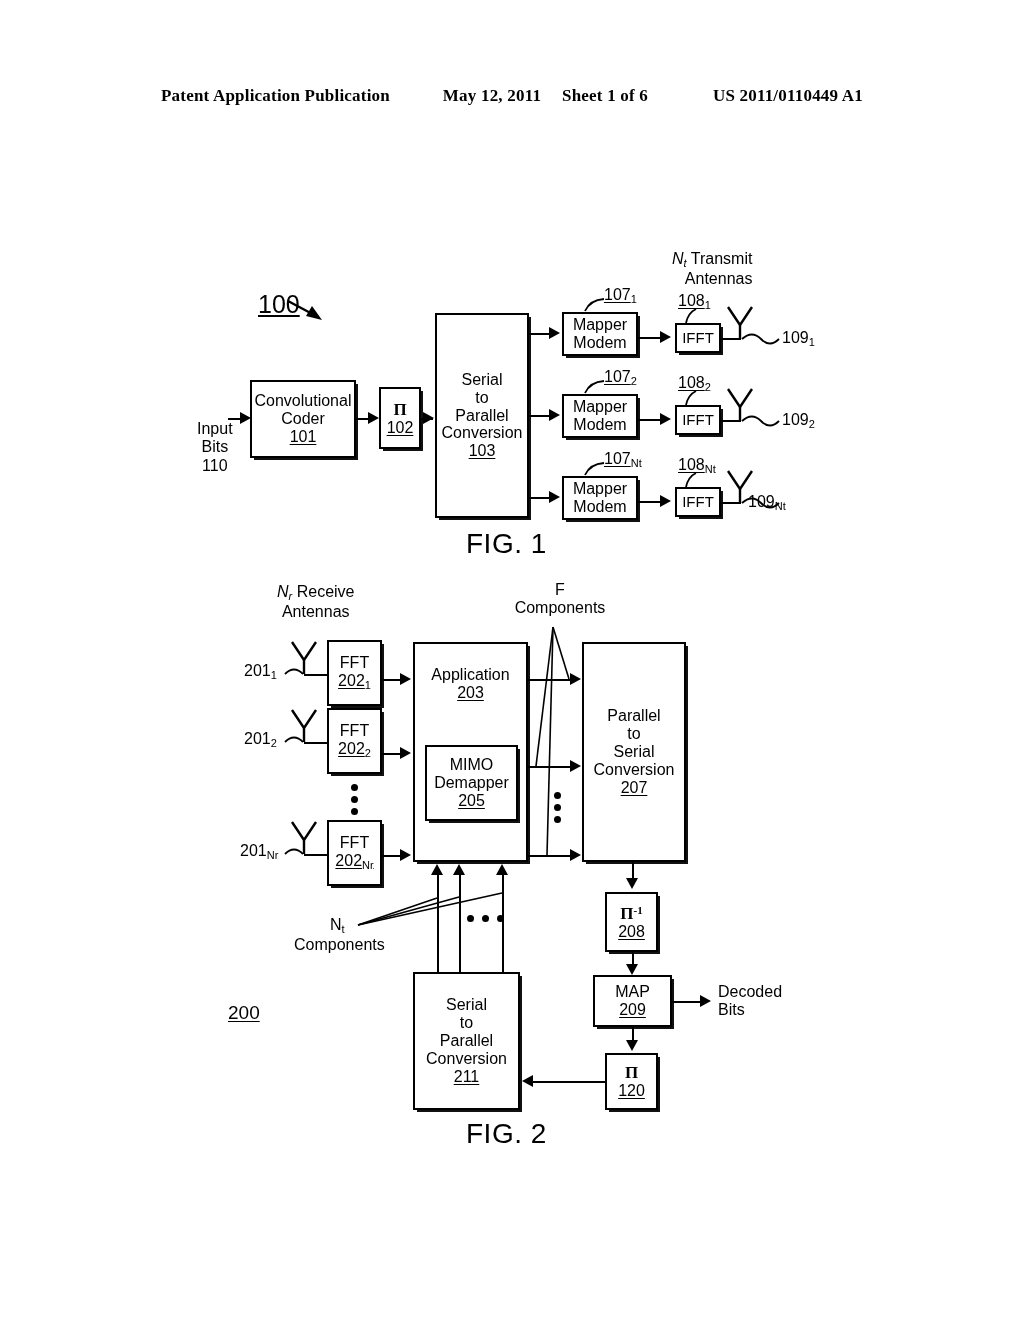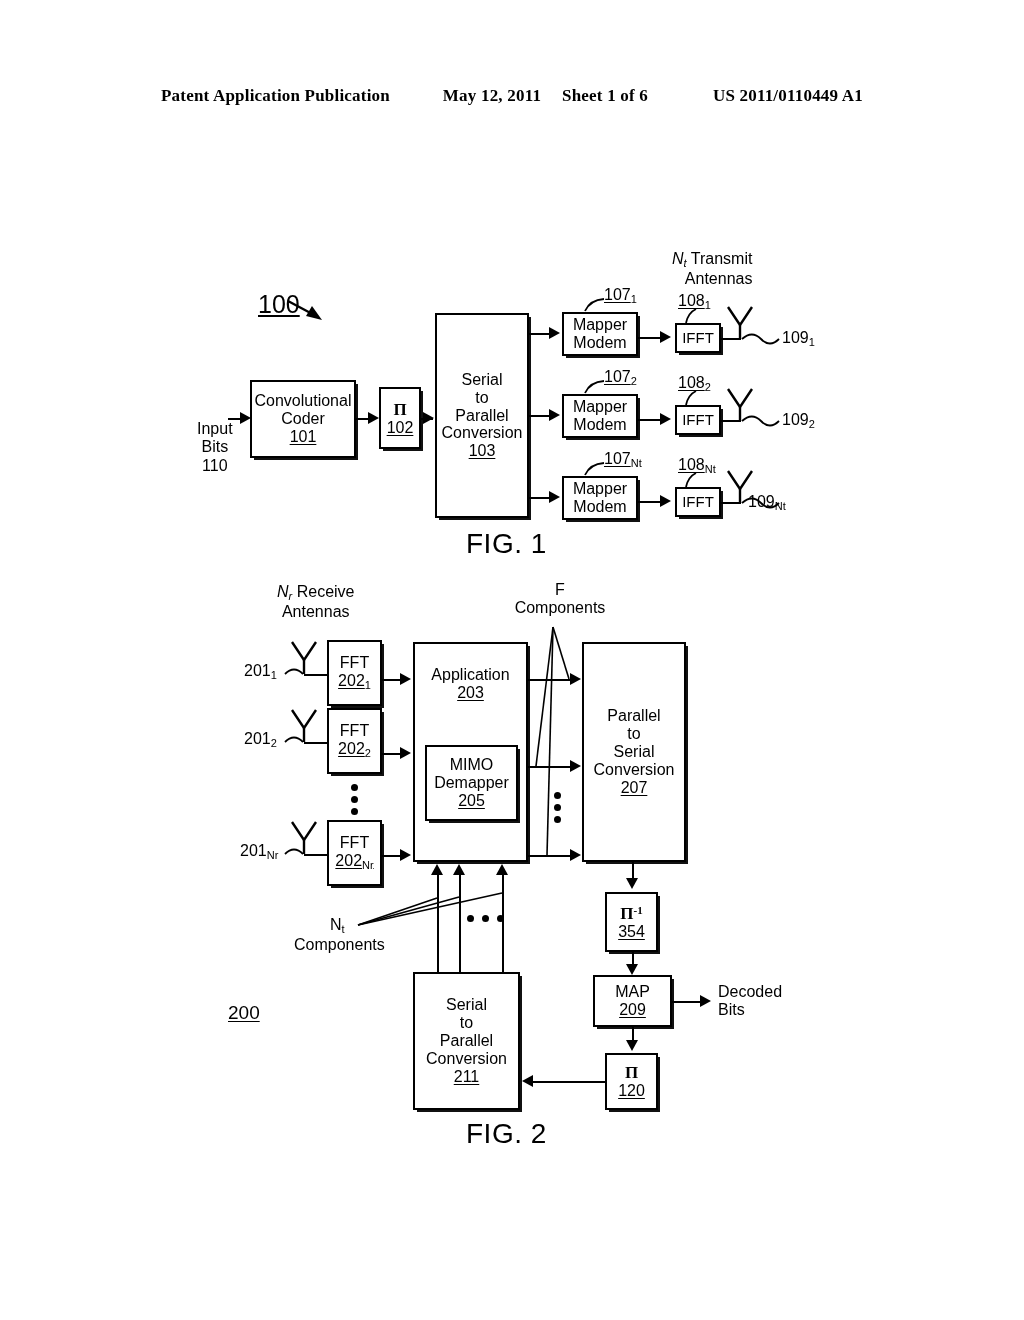--- a/index.html
+++ b/index.html
@@ -376,21 +376,21 @@
   <span class="ln ref">207</span>
 </div>
 
 <div class="vline" style="left:632px; top:862px; height:20px;"></div>
 <div class="ar-d" style="left:626px; top:878px;"></div>
 
 <div class="box" style="left:605px; top:892px; width:53px; height:60px;">
   <span class="ln" style="font-family:'Liberation Serif',serif; font-weight:bold; font-size:17px;">
     <span>Π</span><span class="sup">-1</span>
   </span>
-  <span class="ln ref">354</span>
+  <span class="ln ref">208</span>
 </div>
 
 <div class="vline" style="left:632px; top:952px; height:16px;"></div>
 <div class="ar-d" style="left:626px; top:964px;"></div>
 
 <div class="box" style="left:593px; top:975px; width:79px; height:52px;">
   <span class="ln">MAP</span>
   <span class="ln ref">209</span>
 </div>
 

